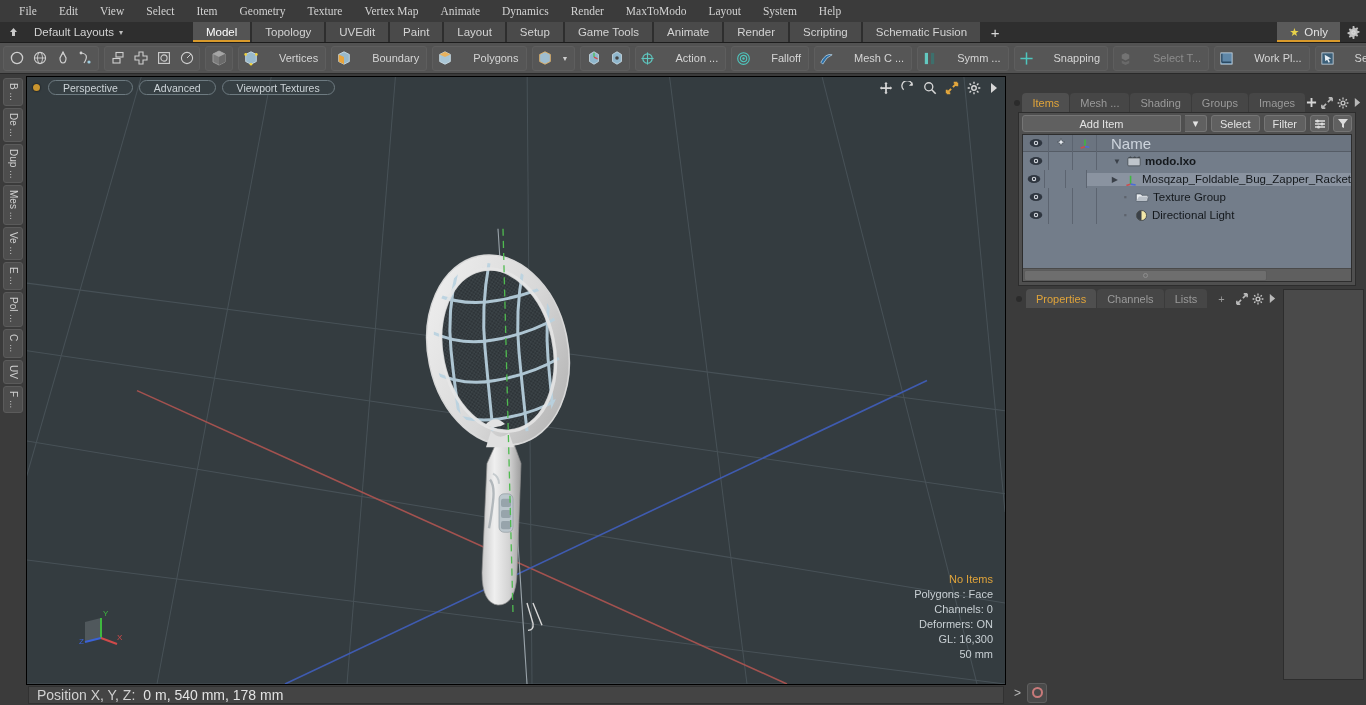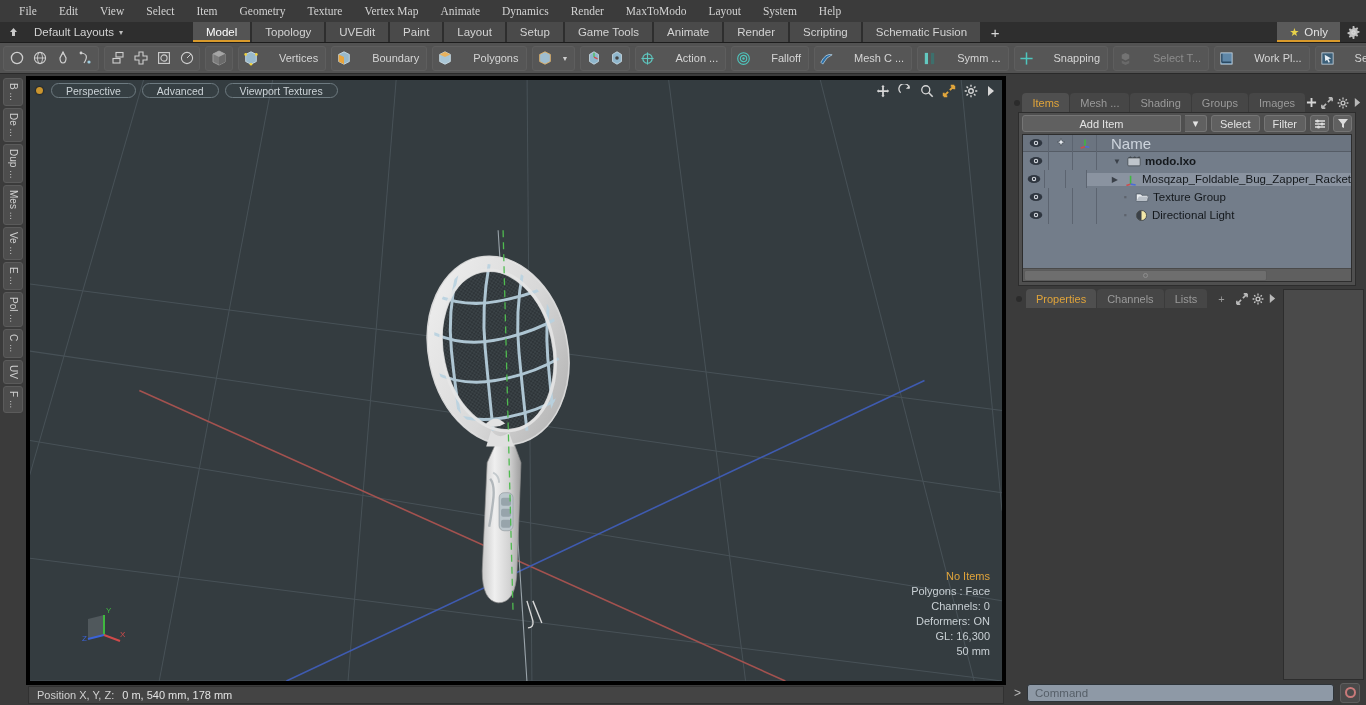--- a/index.html
+++ b/index.html
@@ -90,21 +90,21 @@
     margin-bottom:2px; display:flex; align-items:center; justify-content:center;
     color:#cfcfcf; font-size:10px;
   }
   .vtab span{
     writing-mode:vertical-rl; text-orientation:mixed; white-space:nowrap;
     padding:4px 0; letter-spacing:0px;
   }
 
   
   .vpcol{ flex:1 1 auto; display:flex; flex-direction:column; min-width:0; padding:2px 2px 0 0; }
-  .vp-wrap{ flex:1 1 auto; position:relative; border:4px solid #000000; min-height:0; background:#343c40; overflow:hidden; }
+  .vp-wrap{ flex:1 1 auto; position:relative; border:1px solid #000000; min-height:0; background:#343c40; overflow:hidden; }
 
   .vp-header{
     position:absolute; left:0; right:0; top:0; height:21px; display:flex; align-items:center;
     padding:0 6px; z-index:6; gap:6px;
   }
   .vp-dot{ width:7px; height:7px; border-radius:50%; background:#c9952f; box-shadow:0 0 2px #000; margin-right:2px;}
   .vp-pill{
     height:15px; border:1px solid #6d7a80; border-radius:8px; padding:0 14px;
     display:flex; align-items:center; font-size:10.5px; color:#cdd4d8; background:rgba(60,70,75,.35);
     white-space:nowrap;
@@ -119,21 +119,21 @@
 
   .axis-gizmo{ position:absolute; left:44px; bottom:28px; z-index:5; }
 
   
   .statusline{
     flex:0 0 20px; height:20px; display:flex; align-items:center; background:#3b3b3b;
     padding-left:2px;
   }
   .statusfield{
     flex:1 1 auto; height:18px; background:#444444; border:1px solid #313131;
-    display:flex; align-items:center; padding-left:8px; font-size:11px; color:#d0d0d0; gap:8px;
+    display:flex; align-items:center; padding-left:8px; font-size:14px; color:#d0d0d0; gap:8px;
     margin-right:2px;
   }
   .statusfield .val{ color:#e3e3e3; }
 
   
   .rpanel{ width:358px; flex:0 0 358px; display:flex; flex-direction:column; background:#3b3b3b; padding-top:19px;}
 
   .ptabbar{ height:19px; display:flex; align-items:stretch; padding-left:4px; }
   .pt-dot{ width:14px; display:flex; align-items:center; justify-content:center; }
   .pt-dot i{ width:6px; height:6px; border-radius:50%; background:#2b2b2b; display:block; }
@@ -921,22 +921,19 @@
                   <path d="M2 1l6 5-6 5z" fill="#b9b9b9"></path>
                 </svg>
               </span>
           </div>
         </div>
         <div class="lowerbody"></div>
       </div>
 
       <div class="cmdbar">
         <span class="cmd-arrow">&gt;</span>
-        <div class="cmdinput">
-          <span>Command</span>
-        </div>
         <div class="cmd-rec">
             <i></i>
           </div>
       </div>
     </div>
   </div>
 </div>
 
 </body></html>

